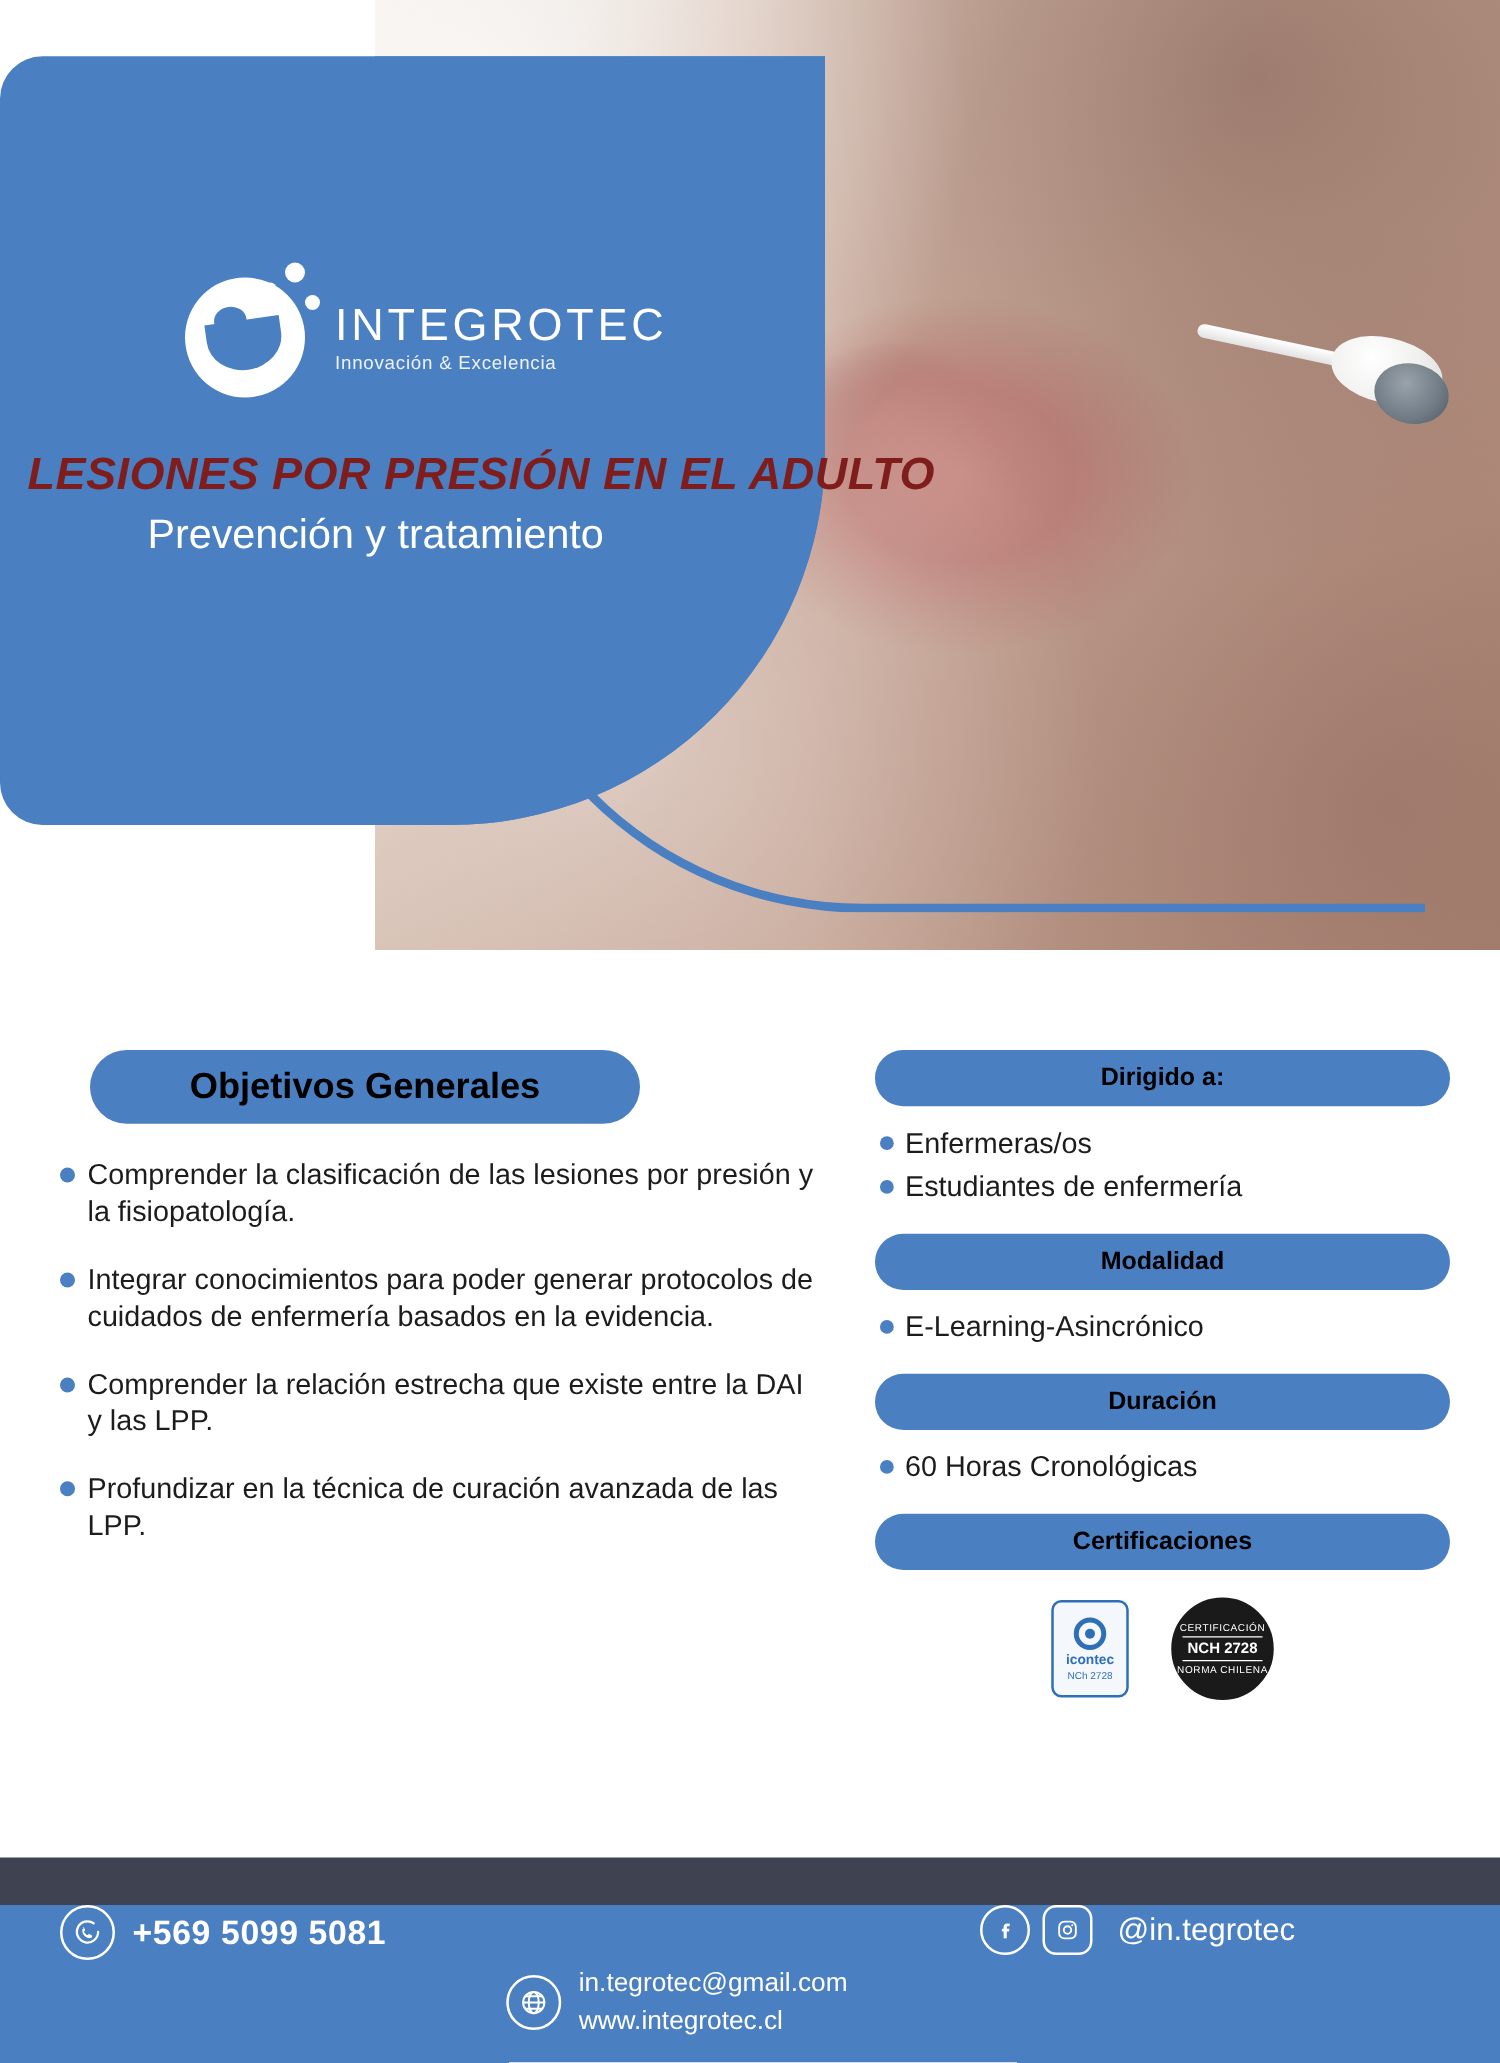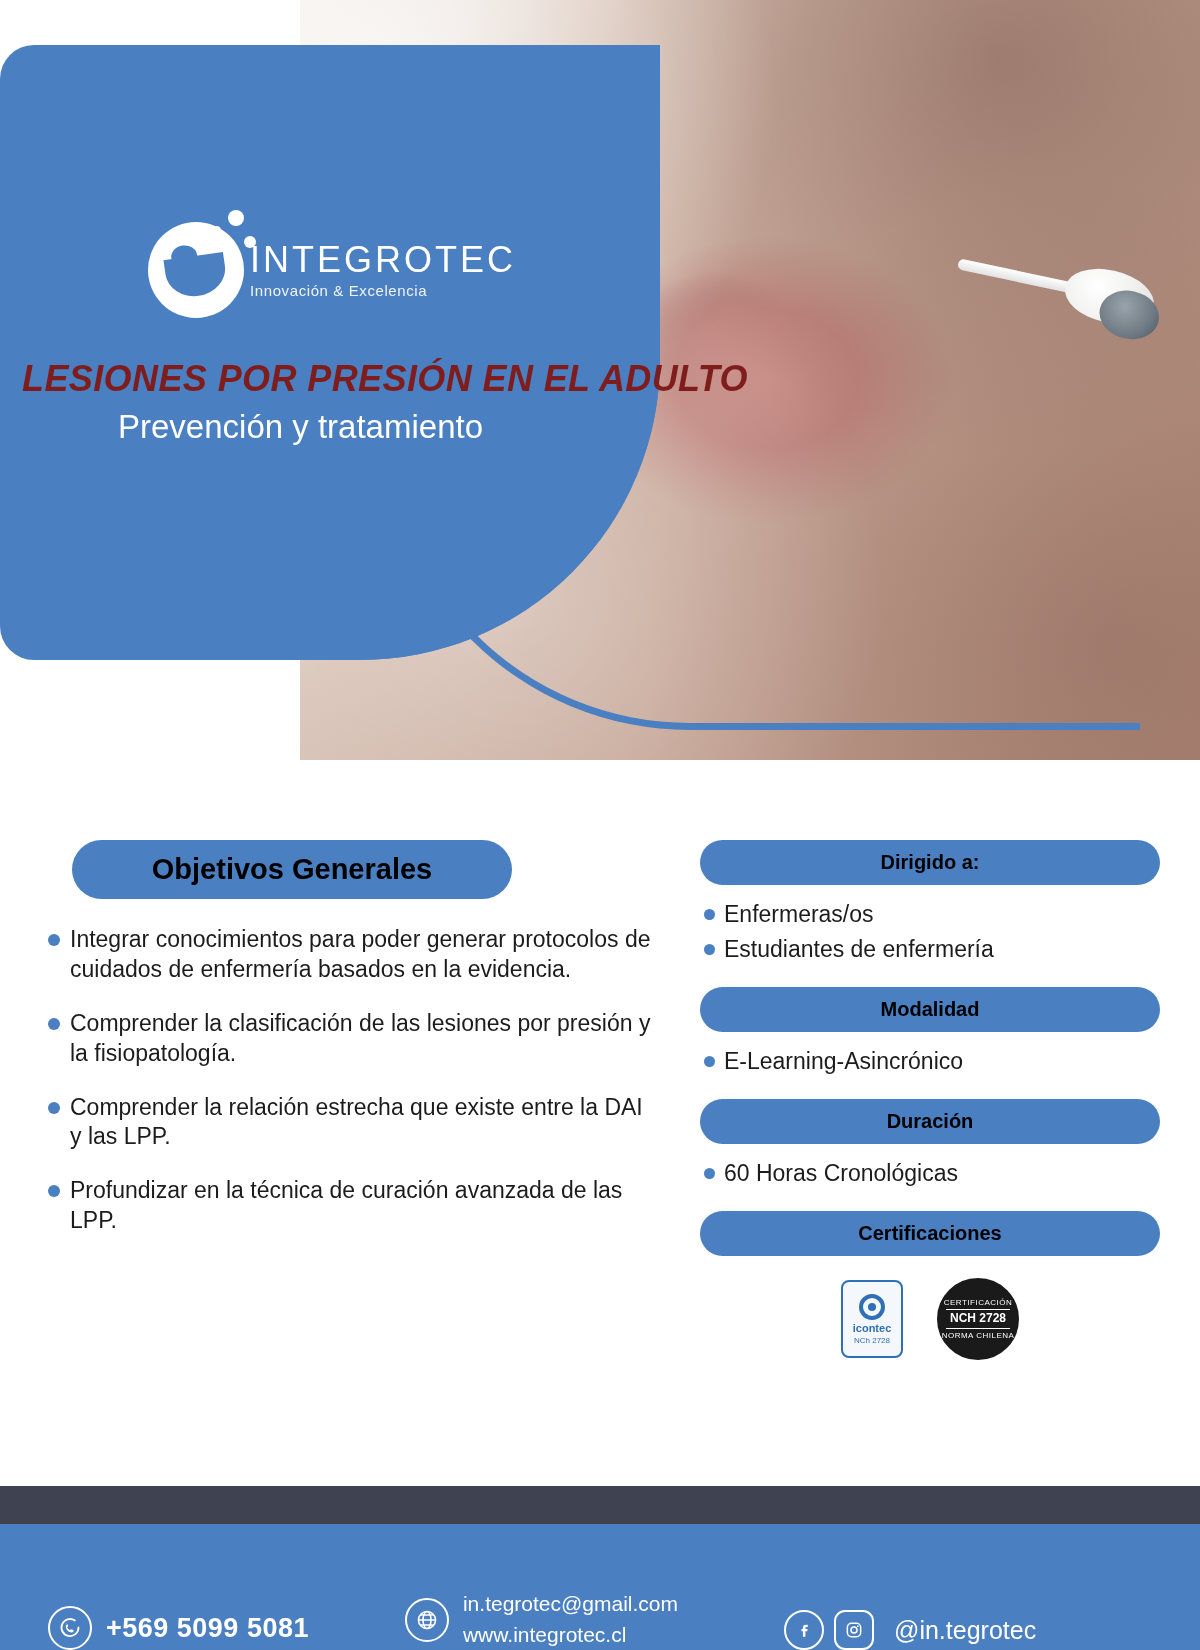--- a/index.html
+++ b/index.html
@@ -69,21 +69,21 @@
     position: absolute; left: 380px; top: 300px; width: 760px; height: 430px;
     border: 0; z-index: 4;
     border-bottom: 7px solid #4a7fc1;
     border-left: 7px solid #4a7fc1;
     border-bottom-left-radius: 310px;
     background: transparent;
   }
 
   .brand {
     position: absolute; left: 148px; top: 222px; z-index: 5;
-    display: flex; align-items: center; gap: 6px;
+    display: flex; align-items: center; gap: 24px;
   }
   .brand-mark {
     width: 96px; height: 96px; border-radius: 50%;
     background: #ffffff; position: relative; flex: 0 0 auto;
   }
   .brand-mark .bird {
     position: absolute; left: 18px; top: 34px; width: 60px; height: 40px;
     background: #4a7fc1;
     border-radius: 0 0 46px 46px / 0 0 40px 40px;
     transform: rotate(-8deg);
@@ -174,21 +174,21 @@
   .cert-nch .b { font-size: 12px; font-weight: 700; border-top:1px solid #fff; border-bottom:1px solid #fff; padding: 2px 4px; margin: 2px 0;}
   .cert-nch .c { font-size: 8px; letter-spacing: .5px; }
 
   
   .footer-dark {
     position: absolute; left: 0; bottom: 126px; width: 1200px; height: 38px;
     background: #3f4250;
   }
   .footer {
     position: absolute; left: 0; bottom: 0; width: 1200px; height: 126px;
-    background: #4a7fc1; display: flex; align-items: flex-end;
+    background: #4a7fc1; display: flex; align-items: flex-start;
   }
   .f-item { display: flex; align-items: center; gap: 14px; color: #ffffff; }
   .f-phone { margin-left: 48px; }
   .f-phone .txt { font-size: 27px; font-weight: 700; letter-spacing: .5px; }
   .f-mail { margin-left: 96px; margin-top: 48px; }
   .f-mail .lines { font-size: 21px; line-height: 1.45; }
   .f-social { margin-left: 106px; }
   .f-social .txt { font-size: 25px; }
   .ic {
     width: 44px; height: 44px; border-radius: 50%; border: 2.5px solid #ffffff;
@@ -234,22 +234,22 @@
 
     <div class="hero-title">LESIONES POR PRESIÓN EN EL ADULTO</div>
     <div class="hero-sub">Prevención y tratamiento</div>
   </div>
 
   <div class="content">
 
     <div class="col-left">
       <div class="pill pill-left">Objetivos Generales</div>
       <ul class="bullets">
+        <li>Comprender la clasificación de las lesiones por presión y la fisiopatología.</li>
         <li>Integrar conocimientos para poder generar protocolos de cuidados de enfermería basados en la evidencia.</li>
-        <li>Comprender la clasificación de las lesiones por presión y la fisiopatología.</li>
         <li>Comprender la relación estrecha que existe entre la DAI y las LPP.</li>
         <li>Profundizar en la técnica de curación avanzada de las LPP.</li>
       </ul>
     </div>
 
     <div class="col-right">
       <div class="pill pill-right">Dirigido a:</div>
       <ul class="bullets-r">
         <li>Enfermeras/os</li>
         <li>Estudiantes de enfermería</li>

